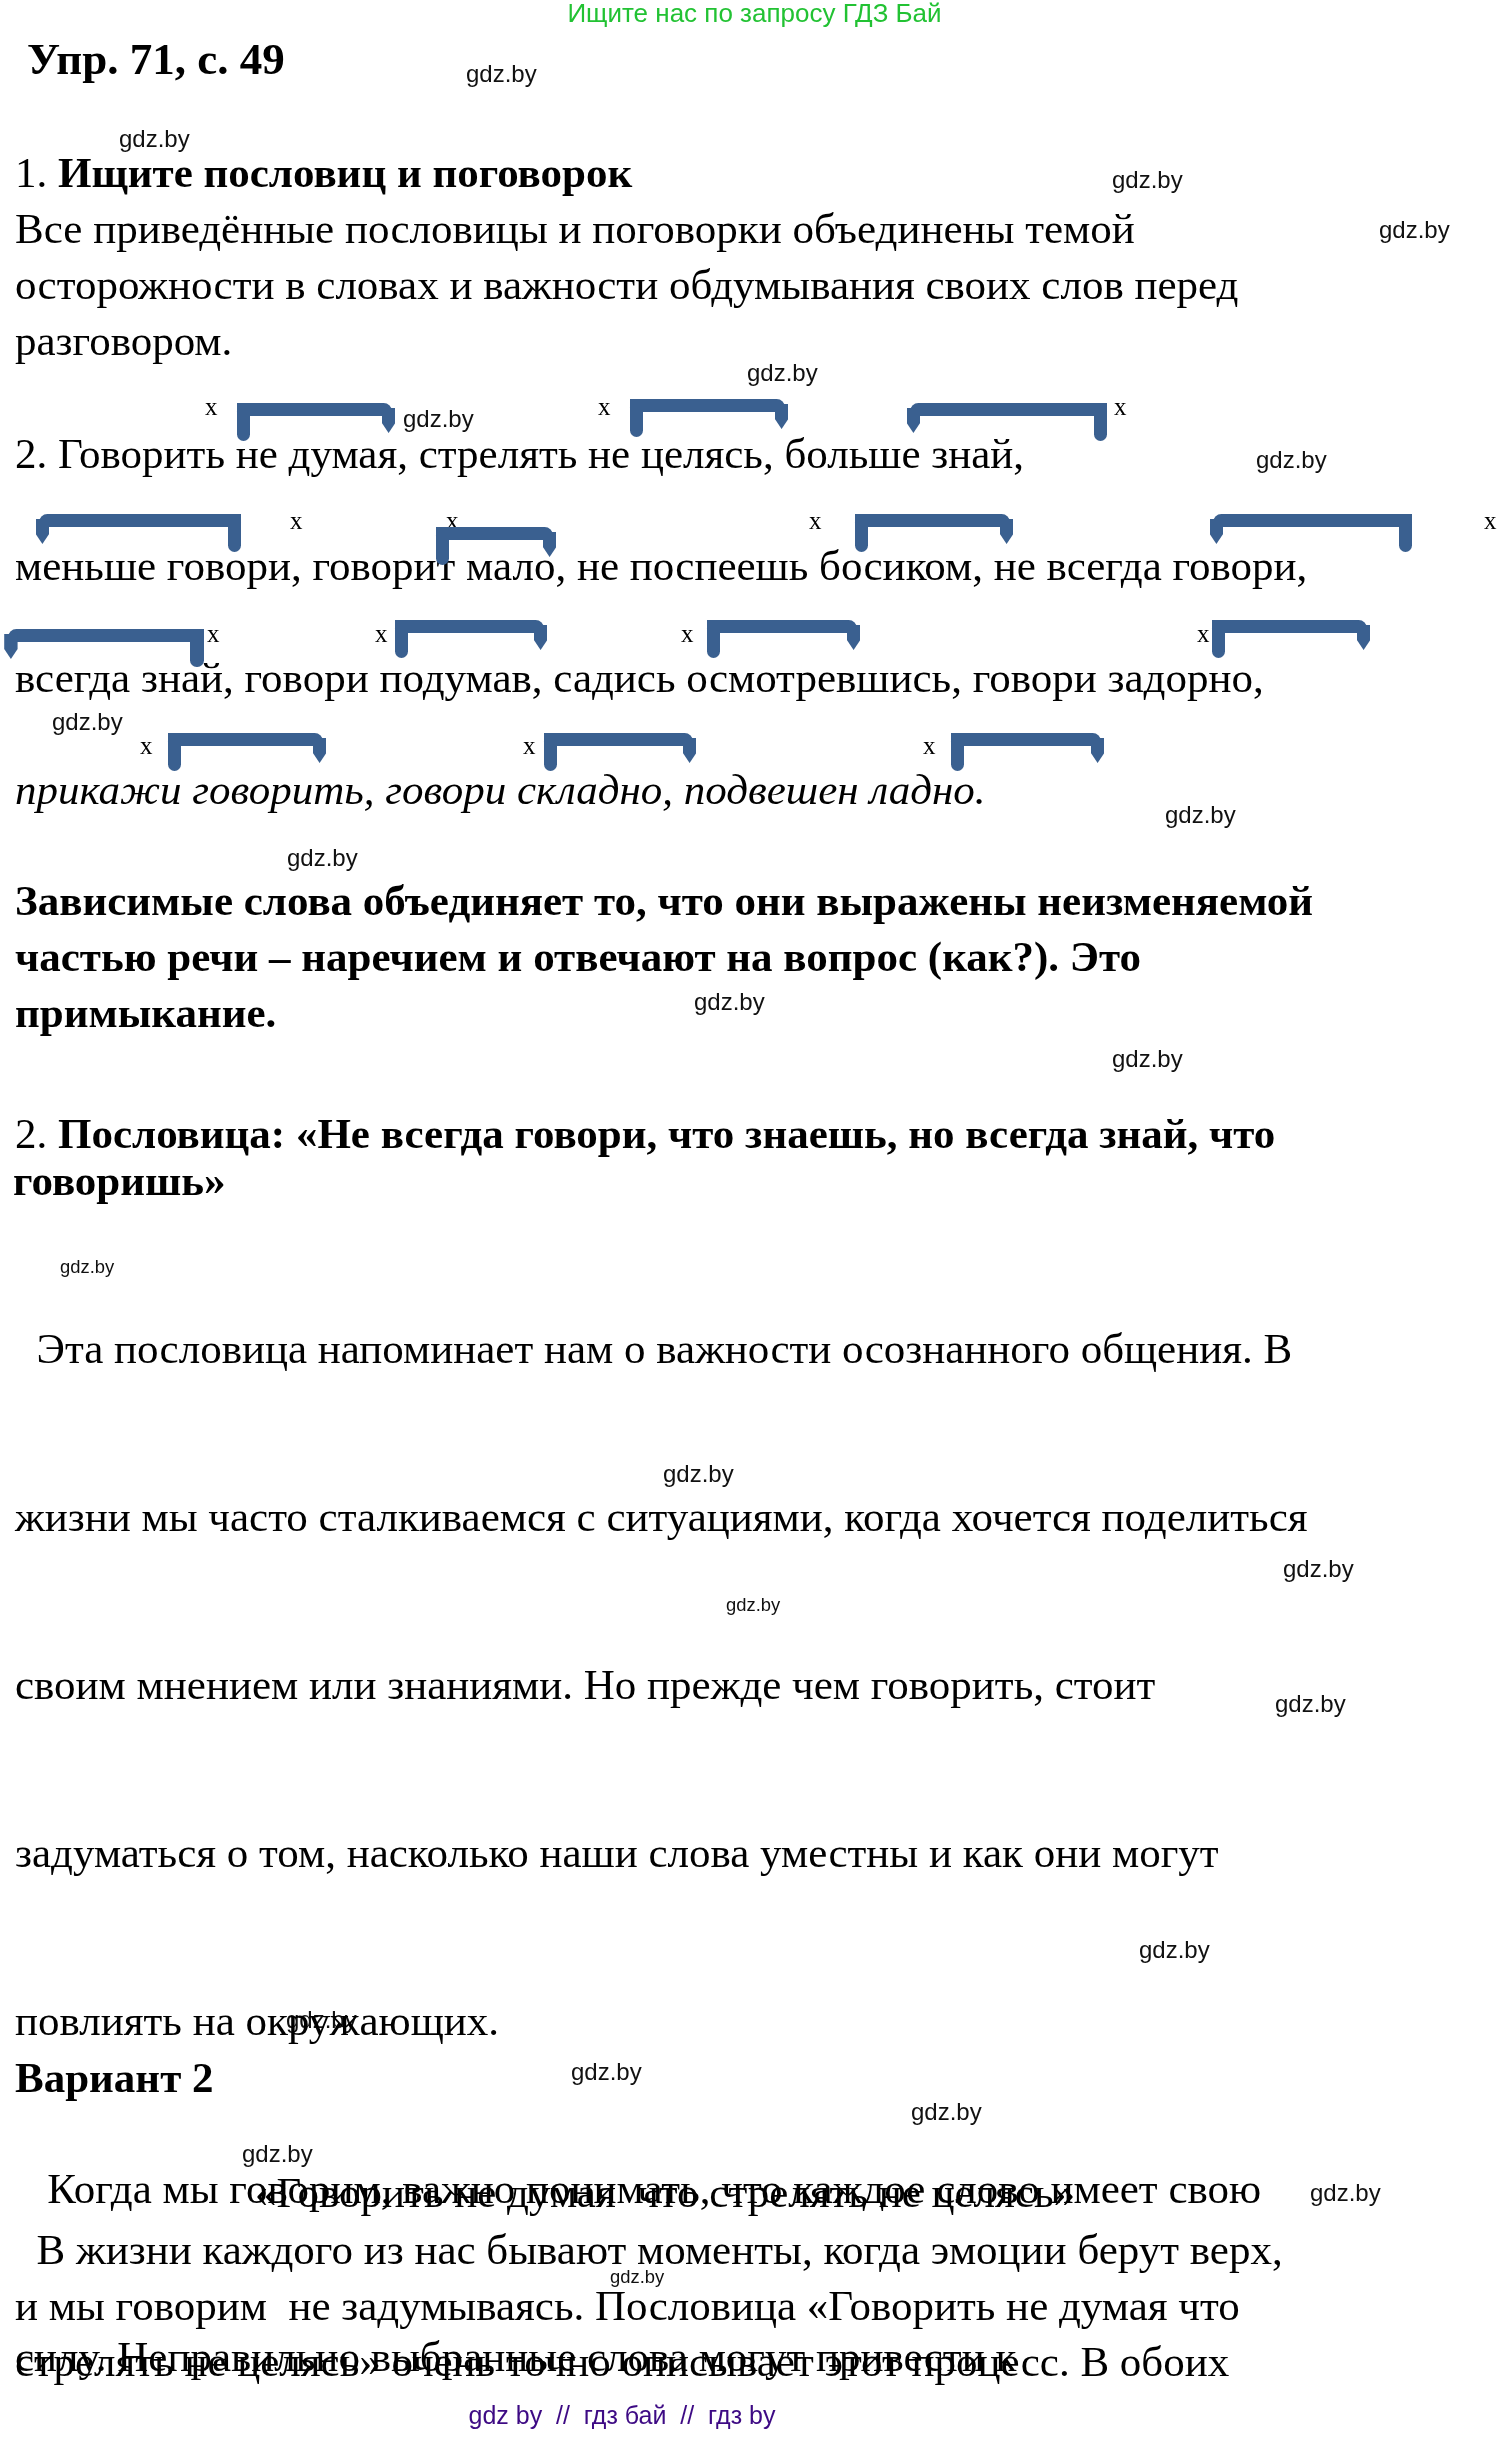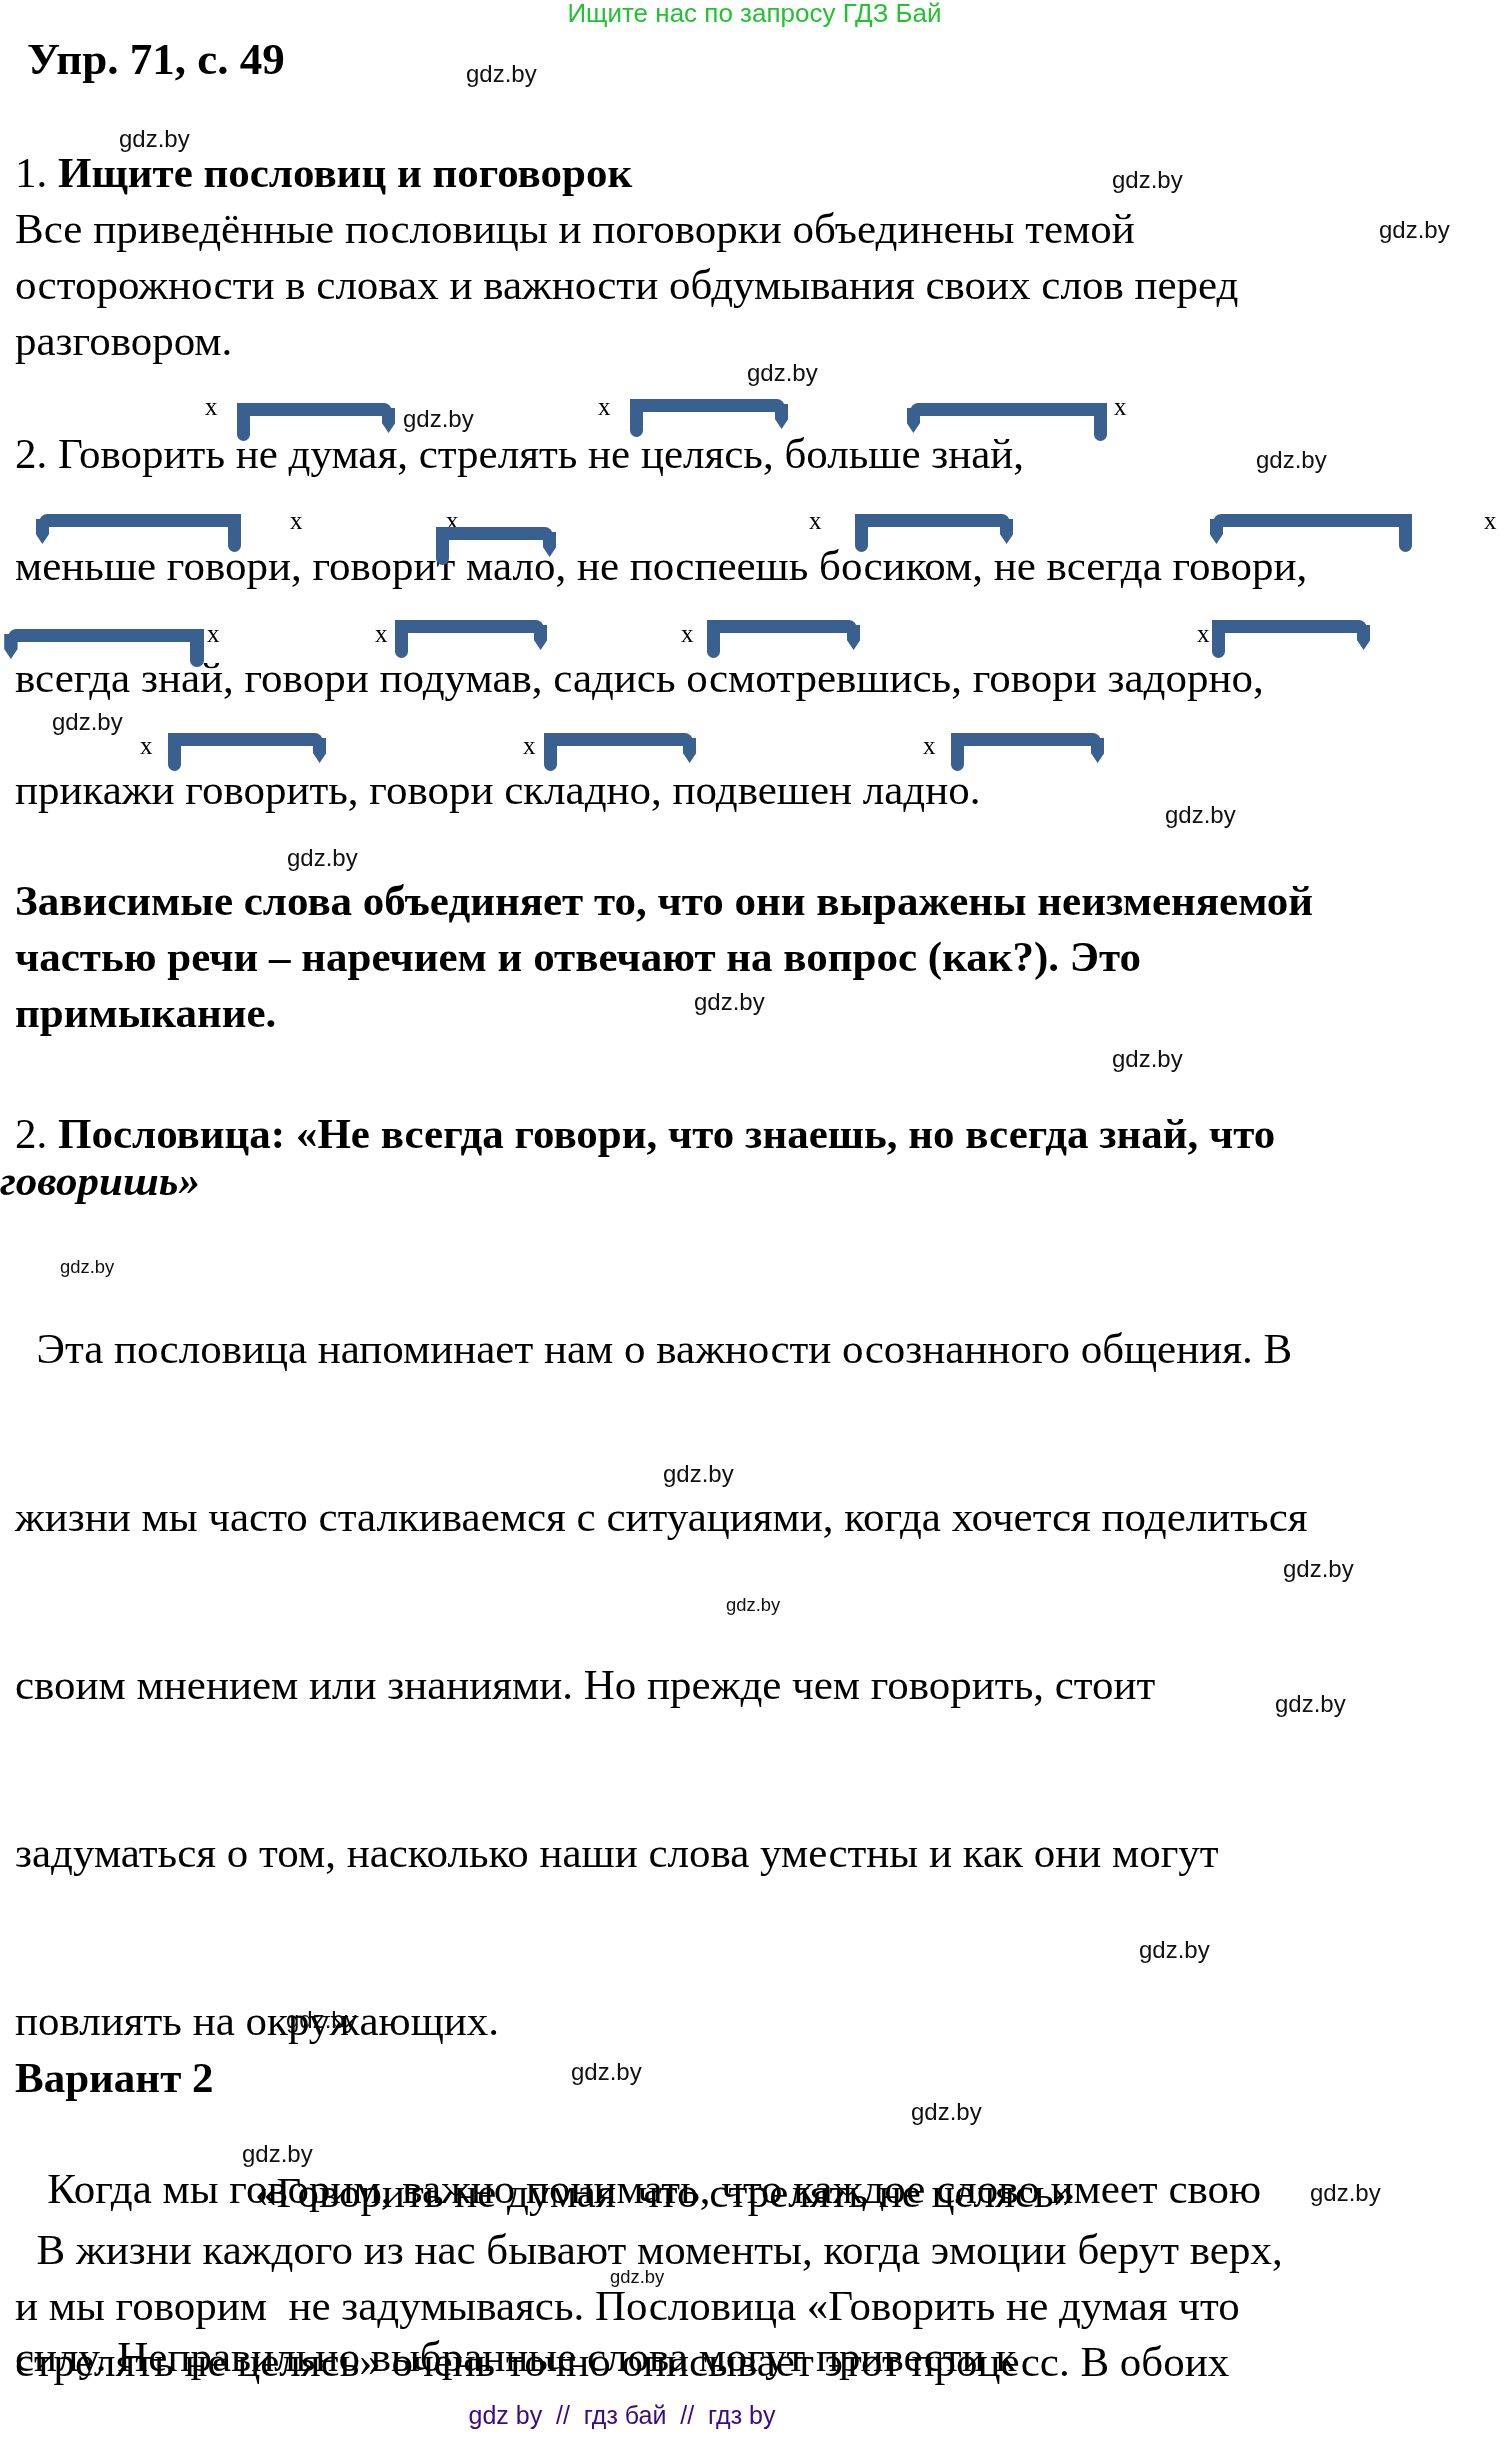--- a/index.html
+++ b/index.html
@@ -62,21 +62,21 @@
 </div>
 <div class="para" style="top:201px;">
   <div>Все приведённые пословицы и поговорки объединены темой</div>
   <div>осторожности в словах и важности обдумывания своих слов перед</div>
   <div>разговором.</div>
 </div>
 
 <div class="abs line" style="left:15px; top:426px;">2. Говорить не думая, стрелять не целясь, больше знай,</div>
 <div class="abs line" style="left:15px; top:538px;">меньше говори, говорит мало,  не поспеешь босиком, не всегда говори,</div>
 <div class="abs line" style="left:15px; top:650px;">всегда знай, говори подумав, садись осмотревшись, говори задорно,</div>
-<div class="abs line" style="left:15px; top:762px;"> прикажи говорить, говори складно, подвешен ладно.</div>
+<div class="abs line" style="left:15px; top:762px;font-style:italic;"> прикажи говорить, говори складно, подвешен ладно.</div>
 
 <div class="x-mark" style="left:205px; top:393px;">x</div>
 <div class="brk arrow-right" style="left:237px; top:403px; width:155px;">
     <div class="bar"></div>
     <div class="stem"></div>
     <div class="tip"></div>
   </div>
 <div class="x-mark" style="left:598px; top:393px;">x</div>
 <div class="brk arrow-right" style="left:630px; top:399px; width:155px;">
     <div class="bar"></div>
@@ -162,21 +162,21 @@
 <div class="para bold" style="top:873px;">
   <div>Зависимые слова объединяет то, что они выражены неизменяемой</div>
   <div>частью речи – наречием и отвечают на вопрос (как?). Это</div>
   <div>примыкание.</div>
 </div>
 
 <div class="abs line" style="left:15px; top:1106px;text-align:center;">
   <span>2.</span>
   <span class="bold">Пословица: «Не всегда говори, что знаешь, но всегда знай, что</span>
 </div>
-<div class="abs line bold" style="left:0; top:1153px;font-style:italic;">говоришь»</div>
+<div class="abs line bold" style="left:13px; top:1153px;">говоришь»</div>
 <div class="para" style="top:1209px; white-space:pre;">
   <div style="white-space:pre;">  Эта пословица напоминает нам о важности осознанного общения. В</div>
   <div>жизни мы часто сталкиваемся с ситуациями, когда хочется поделиться</div>
   <div>своим мнением или знаниями. Но прежде чем говорить, стоит</div>
   <div>задуматься о том, насколько наши слова уместны и как они могут</div>
   <div>повлиять на окружающих.</div>
   <div style="white-space:pre;">   Когда мы говорим, важно понимать, что каждое слово имеет свою</div>
   <div>силу. Неправильно выбранные слова могут привести к</div>
   
   

